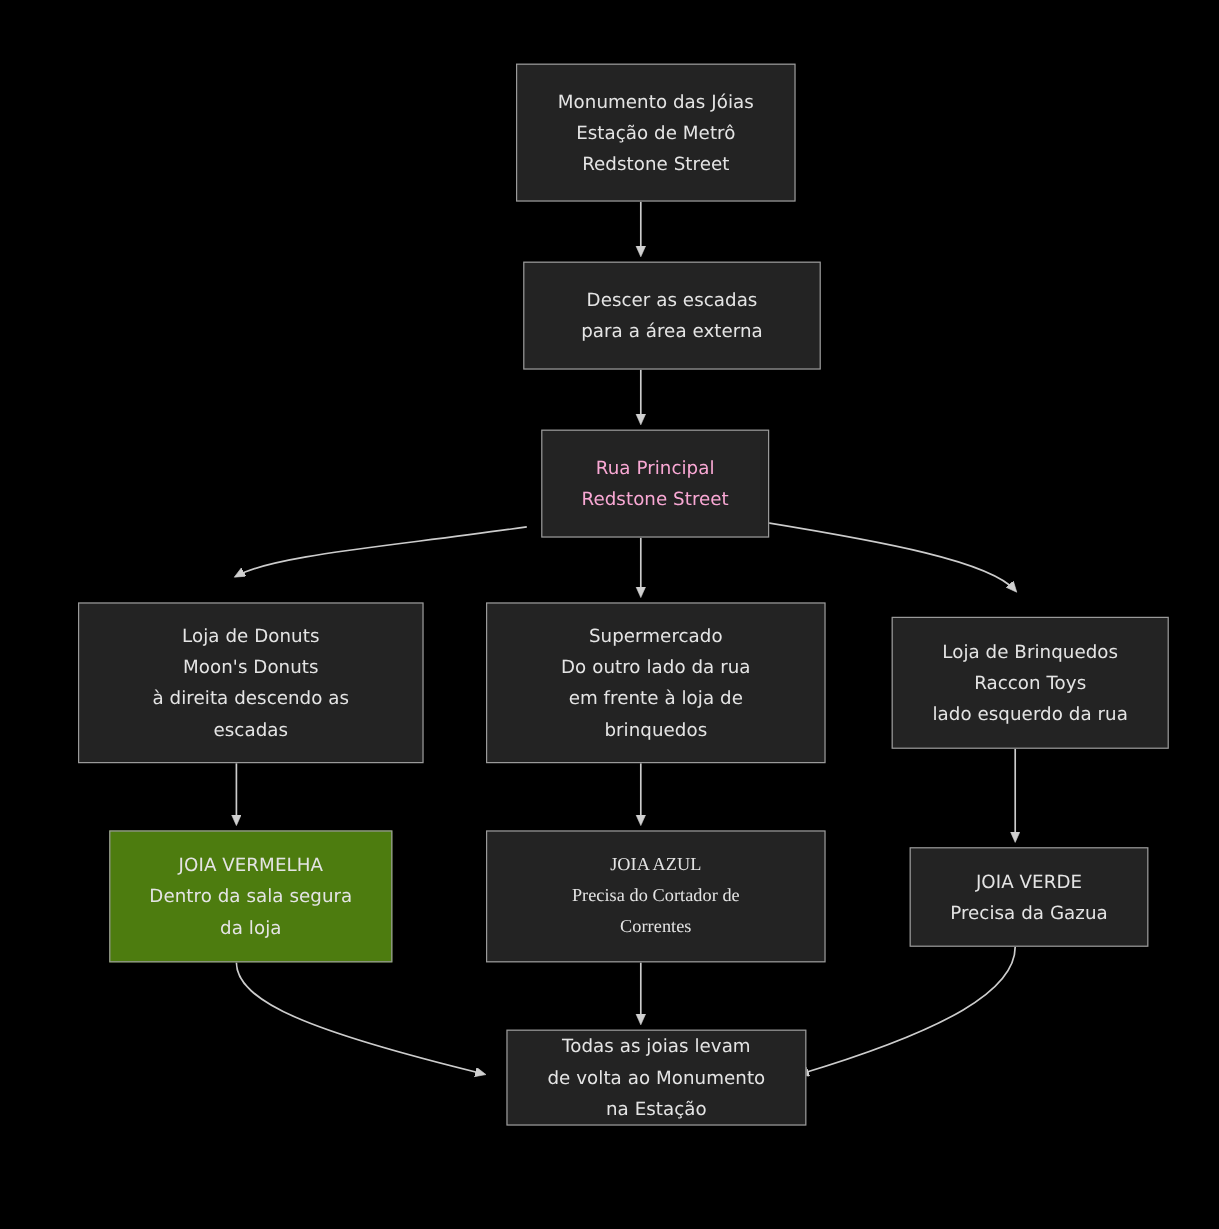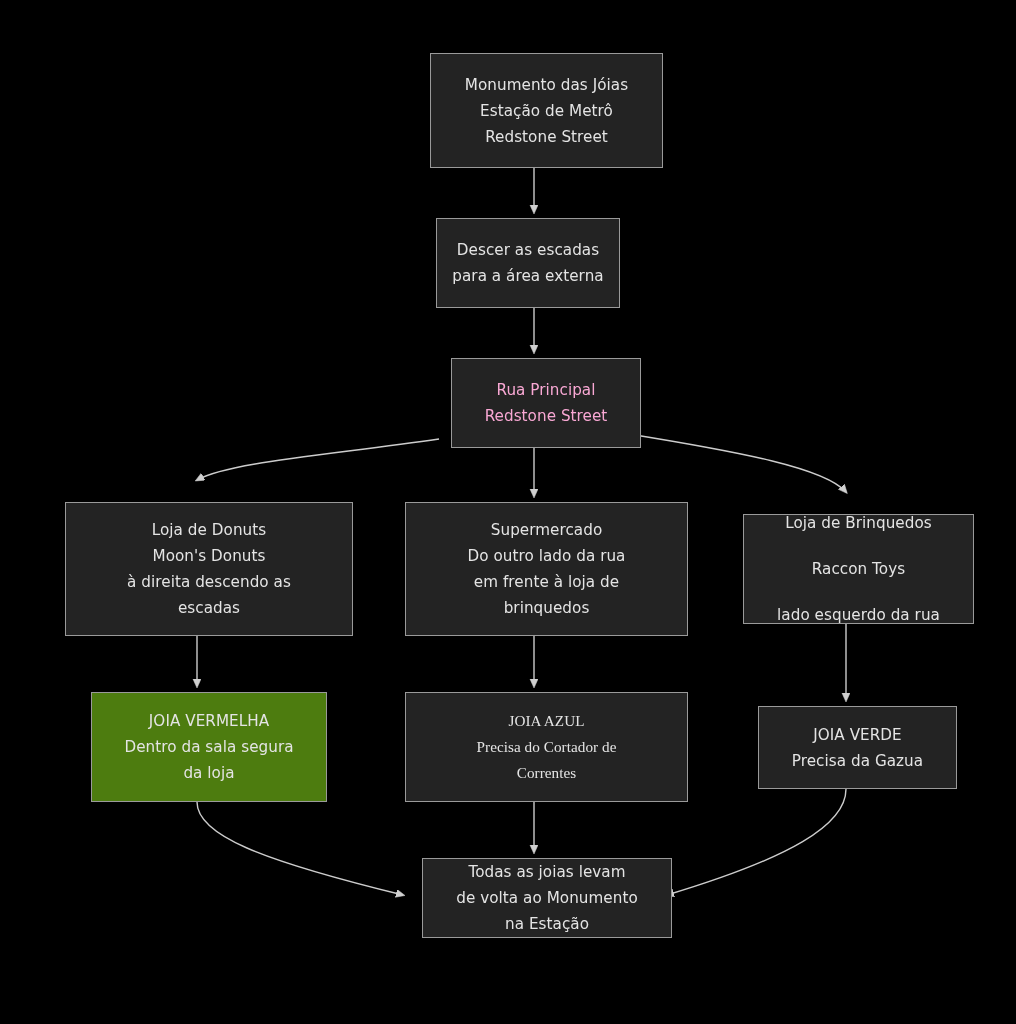--- a/index.html
+++ b/index.html
@@ -69,23 +69,23 @@
         <path d="M 197 636 L 197 686" stroke="#cccccc" fill="none" stroke-width="1.4" marker-end="url(#arrow-head)"></path>
         <path d="M 534 636 L 534 686" stroke="#cccccc" fill="none" stroke-width="1.4" marker-end="url(#arrow-head)"></path>
         <path d="M 846 624 L 846 700" stroke="#cccccc" fill="none" stroke-width="1.4" marker-end="url(#arrow-head)"></path>
         <path d="M 197 802 C 197 835, 260 860, 403 895" stroke="#cccccc" fill="none" stroke-width="1.4" marker-end="url(#arrow-head)"></path>
         <path d="M 534 802 L 534 852" stroke="#cccccc" fill="none" stroke-width="1.4" marker-end="url(#arrow-head)"></path>
         <path d="M 846 789 C 846 825, 790 858, 667 895" stroke="#cccccc" fill="none" stroke-width="1.4" marker-end="url(#arrow-head)"></path>
       </g>
   </svg>
 
   <div class="node" style="left: 418px; top: 53px; width: 233px; height: 115px; background: rgb(35, 35, 35); border-color: rgb(154, 154, 154); color: rgb(228, 228, 228);"><span class="line">Monumento das Jóias</span><span class="line">Estação de Metrô</span><span class="line">Redstone Street</span></div>
-  <div class="node" style="left: 424px; top: 218px; width: 184px; height: 90px; background: rgb(35, 35, 35); border-color: rgb(154, 154, 154); color: rgb(228, 228, 228);"><span class="line">Descer as escadas</span><span class="line">para a área externa</span></div>
+  <div class="node" style="left: 424px; top: 218px; width: 248px; height: 90px; background: rgb(35, 35, 35); border-color: rgb(154, 154, 154); color: rgb(228, 228, 228);"><span class="line">Descer as escadas</span><span class="line">para a área externa</span></div>
   <div class="node" style="left: 439px; top: 358px; width: 190px; height: 90px; background: rgb(35, 35, 35); border-color: rgb(154, 154, 154); color: #f9a8d4;"><span class="line">Rua Principal</span><span class="line">Redstone Street</span></div>
   <div class="node" style="left: 393px; top: 502px; width: 283px; height: 134px; background: rgb(35, 35, 35); border-color: rgb(154, 154, 154); color: rgb(228, 228, 228);"><span class="line">Supermercado</span><span class="line">Do outro lado da rua</span><span class="line">em frente à loja de</span><span class="line">brinquedos</span></div>
   <div class="node" style="left: 53px; top: 502px; width: 288px; height: 134px; background: rgb(35, 35, 35); border-color: rgb(154, 154, 154); color: rgb(228, 228, 228);"><span class="line">Loja de Donuts</span><span class="line">Moon's Donuts</span><span class="line">à direita descendo as</span><span class="line">escadas</span></div>
-  <div class="node" style="left: 731px; top: 514px; width: 231px; height: 110px; background: rgb(35, 35, 35); border-color: rgb(154, 154, 154); color: rgb(228, 228, 228); gap: 20px;"><span class="line">Loja de Brinquedos</span><span class="line">Raccon Toys</span><span class="line">lado esquerdo da rua</span></div>
+  <div class="node" style="left: 731px; top: 514px; width: 231px; height: 110px; background: rgb(35, 35, 35); border-color: rgb(154, 154, 154); color: rgb(228, 228, 228);"><span class="line">Loja de Brinquedos</span><span class="line">Raccon Toys</span><span class="line">lado esquerdo da rua</span></div>
   <div class="node" style="left: 79px; top: 692px; width: 236px; height: 110px; background: #4d7c0f; border-color: rgb(154, 154, 154); color: rgb(228, 228, 228);"><span class="line">JOIA VERMELHA</span><span class="line">Dentro da sala segura</span><span class="line">da loja</span></div>
   <div class="node" style="left: 393px; top: 692px; width: 283px; height: 110px; background: rgb(35, 35, 35); border-color: rgb(154, 154, 154); color: rgb(228, 228, 228); font-family: Liberation Serif, serif;"><span class="line">JOIA AZUL</span><span class="line">Precisa do Cortador de</span><span class="line">Correntes</span></div>
   <div class="node" style="left: 746px; top: 706px; width: 199px; height: 83px; background: rgb(35, 35, 35); border-color: rgb(154, 154, 154); color: rgb(228, 228, 228);"><span class="line">JOIA VERDE</span><span class="line">Precisa da Gazua</span></div>
   <div class="node" style="left: 410px; top: 858px; width: 250px; height: 80px; background: rgb(35, 35, 35); border-color: rgb(154, 154, 154); color: rgb(228, 228, 228);"><span class="line">Todas as joias levam</span><span class="line">de volta ao Monumento</span><span class="line">na Estação</span></div>
 
 </div>
 
 </body></html>

